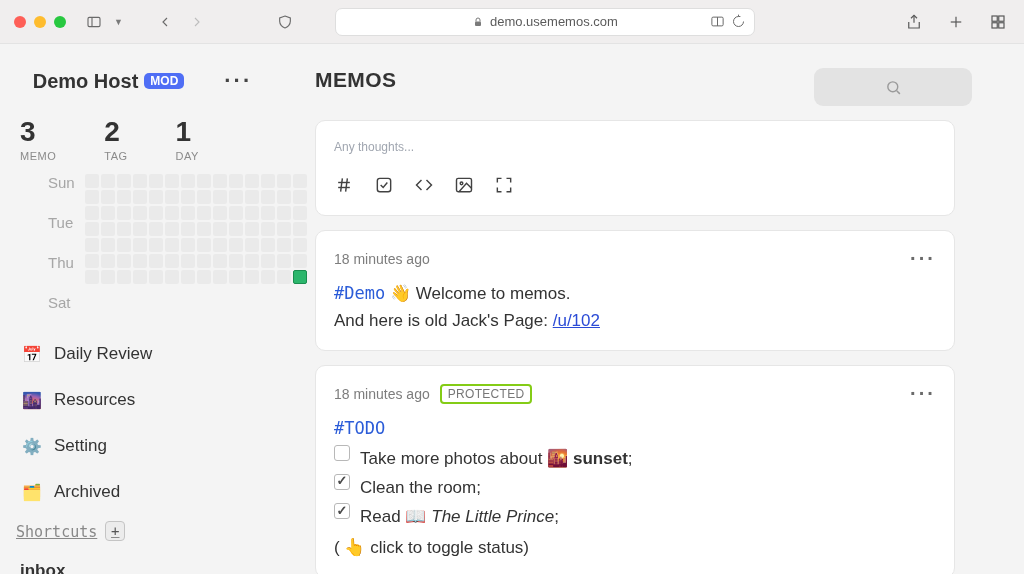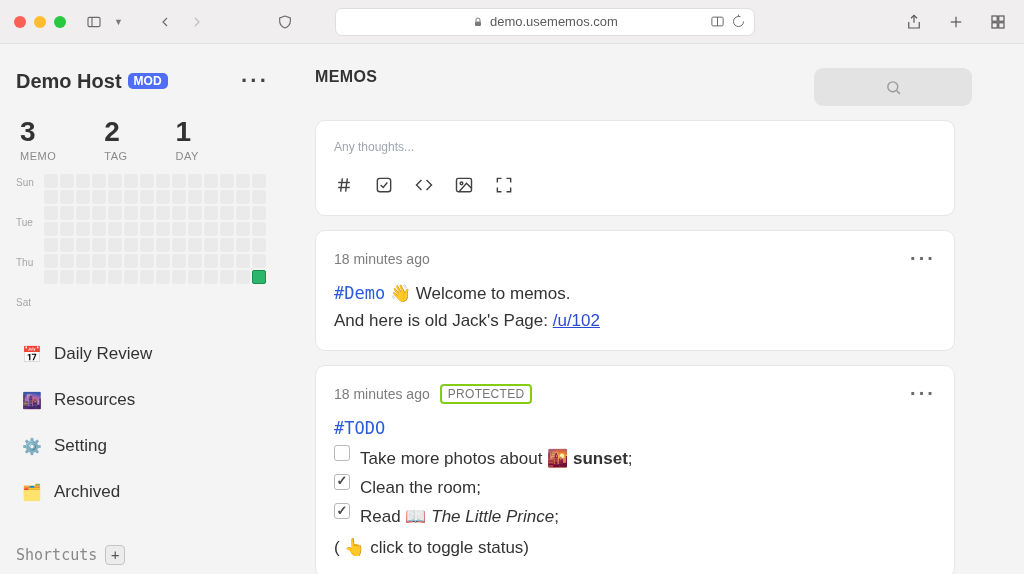--- a/index.html
+++ b/index.html
@@ -48,49 +48,49 @@
   .tb-spacer { flex:1; }
   .tb-right { display:flex; gap:18px; }
   .tb-right svg { width:18px; height:18px; stroke:#595959; fill:none; stroke-width:1.6; }
 
   
   .wrap { display:flex; height: calc(100% - 44px); background:#f4f4f4; }
   .sidebar { width: 285px; padding: 24px 16px 0 16px; }
   .main { flex:1; padding: 24px 52px 0 30px; }
 
   
-  .sb-head { display:flex; align-items:center; justify-content:space-between; margin-bottom:24px;gap:40px;}
+  .sb-head { display:flex; align-items:center; justify-content:center; margin-bottom:24px;gap:40px;}
   .sb-title { font-size:20px; font-weight:700; display:flex; align-items:center; gap:6px;}
   .mod-badge {
     background:#4f6ef5; color:#fff; font-size:12px; font-weight:700;
     padding:1px 6px; border-radius:5px;
   }
   .sb-menu-dots { font-size:22px; font-weight:700; letter-spacing:2px; color:#444; }
   
   .stats { display:flex; gap:48px; margin: 14px 8px 12px 4px; }
   .stat-num { font-size:28px; font-weight:700; line-height:1;}
   .stat-label { font-size:11px; color:#8a8a8a; letter-spacing:.5px; margin-top:4px; font-weight:500;}
   
-  .calendar { display:flex; gap:10px; font-size:10px;}
+  .calendar { display:flex; gap:10px; font-size:15px;margin-left:32px;}
   .cal-days { display:flex; flex-direction:column; gap:6px; color:#a6a6a6; padding-top:2px;}
   .cal-days div { height:14px; line-height:14px;}
   .cal-grid { display:grid; grid-template-columns: repeat(14, 14px); grid-auto-rows:14px; gap:2px; }
   .cell { width:14px; height:14px; background:#eaeaea; border-radius:2px;}
   .cell.on { background:#2cb66c; border:1px solid #1a8d4f; }
   
   .nav { margin-top:26px; display:flex; flex-direction:column; gap:10px;}
   .nav-item { display:flex; align-items:center; gap:12px; padding:8px 6px; font-size:17px; font-weight:500; border-radius:6px; }
   .nav-item .ico { width:20px; font-size:16px; text-align:center;}
-  .shortcuts { margin-top:35px; display:flex; align-items:center; gap:8px; font-family: ui-monospace, Menlo, monospace; color:#888; font-size:15px;}
+  .shortcuts { margin-top:11px; display:flex; align-items:flex-end; gap:8px; font-family: ui-monospace, Menlo, monospace; color:#888; font-size:15px;text-decoration:underline;}
   .plus-box { width:20px; height:20px; border:1px solid #c4c4c4; background:#ececec; border-radius:4px; display:flex; align-items:center; justify-content:center; font-size:14px; color:#555;}
   .inbox { margin-top:20px; font-weight:700; font-size:17px; padding-left:4px;}
 
   
   .main-head { display:flex; align-items:flex-start; justify-content:space-between; margin-bottom:14px;}
-  .page-title { font-size:16px; font-weight:800; letter-spacing:.4px;}
+  .page-title { font-size:21px; font-weight:800; letter-spacing:.4px;}
   .search-pill {
     width:158px; height:38px; background:#e3e3e3; border-radius:9px;
     display:flex; align-items:center; justify-content:center;
   }
   .search-pill svg { width:17px; height:17px; stroke:#9a9a9a; stroke-width:2; fill:none;}
 
   
   .card {
     background:#fff; border:1px solid #e6e6e6; border-radius:10px;
     padding:16px 18px; margin-bottom:14px; width:640px;

